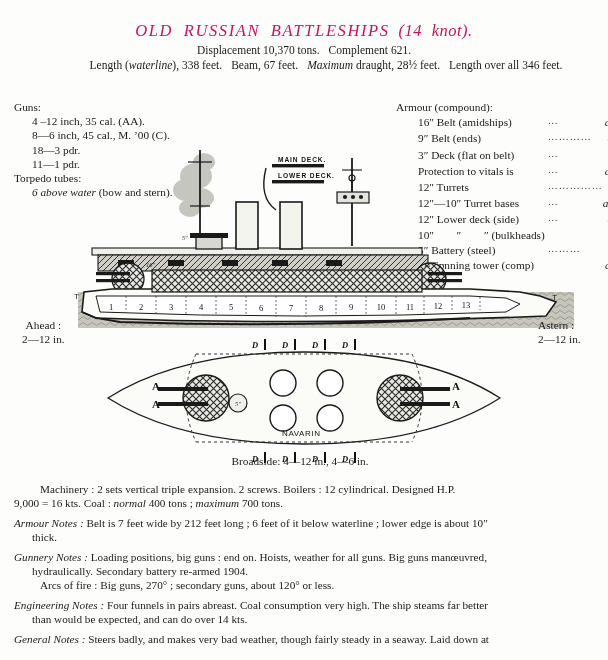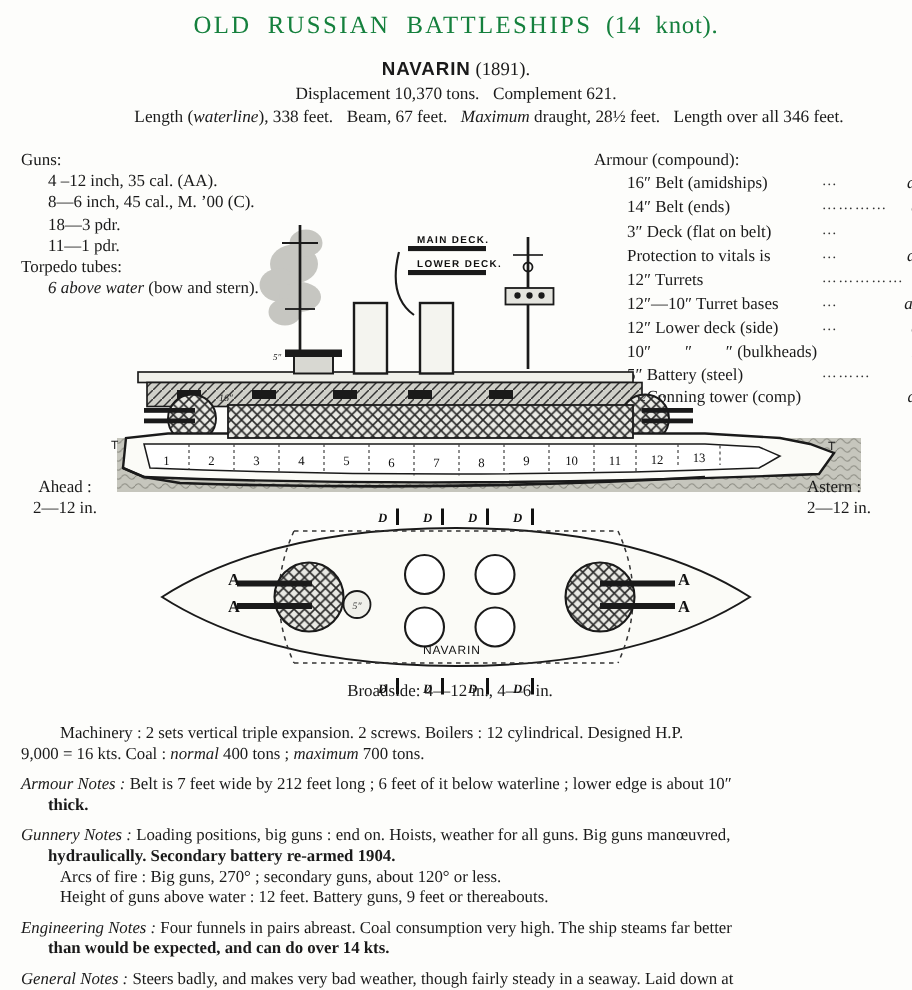--- a/index.html
+++ b/index.html
@@ -12,22 +12,23 @@
     overflow:hidden;
   }
   .page{position:relative;width:608px;height:660px;}
 
   
   .title{
     text-align:center;
     font-size:16.5px;
     letter-spacing:1.6px;
     word-spacing:5px;
-    padding-top:7px;
-    color:#15803d;
+    padding-top:21px;
+    color:#be185d;
+    font-style:italic;
   }
   .title .knot{letter-spacing:0.5px;}
   .shipname{
     text-align:center;
     margin-top:12px;
     font-size:12.5px;
   }
   .shipname b{font-family:"Liberation Sans",sans-serif;font-size:12.5px;letter-spacing:0.6px;}
   .dispo{text-align:center;font-size:11.5px;margin-top:3px;}
   .dims{text-align:center;font-size:11.5px;margin-top:3px;padding-left:44px;}
@@ -59,39 +60,35 @@
   .draw{position:absolute;left:0;top:140px;width:608px;height:330px;}
   .draw svg{display:block;}
 
   .broadside{
     position:absolute;left:0;top:455px;width:600px;text-align:center;font-size:11.3px;
   }
 
   
   .notes{position:absolute;left:0;top:483px;width:608px;font-size:11.2px;line-height:13.6px;}
   .note{margin-bottom:7px;padding:0 10px 0 14px;text-align:justify;}
-  .note .ind{display:block;padding-left:18px;font-weight:bold;}
+  .note .ind{display:block;padding-left:18px;}
   .note .ind2{display:block;padding-left:26px;}
   .note .ttl{font-style:italic;}
   .machinery{padding-left:14px;}
   .machinery .lead{padding-left:26px;}
 </style>
 </head>
 <body>
 
 <div class="page">
 
   <div class="title">
     <span>OLD RUSSIAN BATTLESHIPS</span><span class="sp"></span><span class="knot">(14 knot).</span>
   </div>
 
-  <div class="shipname">
-    <b>NAVARIN</b>
-    <span>(1891).</span>
-  </div>
 
   <div class="dispo">
     <span>Displacement 10,370 tons.</span><span class="sp"></span><span>Complement 621.</span>
   </div>
 
   <div class="dims">
     <span>Length (</span><i>waterline</i><span>), 338 feet.</span><span class="sp"></span><span>Beam, 67 feet.</span><span class="sp"></span><i>Maximum</i><span> draught, 28½ feet.</span><span class="sp"></span><span>Length over all 346 feet.</span>
   </div>
 
   <div class="specs">
@@ -109,21 +106,21 @@
     <div class="armour">
       <div class="hdr">Armour (compound):</div>
       <table>
           <tbody>
         <tr>
           <td class="lbl">16″ Belt (amidships)</td>
           <td class="dots">…</td>
           <td class="code">aa</td>
         </tr>
         <tr>
-          <td class="lbl">14″ Belt (ends)</td>
+          <td class="lbl">9″ Belt (ends)</td>
           <td class="dots">…………</td>
           <td class="code">a</td>
         </tr>
         <tr>
           <td class="lbl">3″ Deck (flat on belt)</td>
           <td class="dots">…</td>
           <td class="code"></td>
         </tr>
         <tr>
           <td class="lbl">Protection to vitals is</td>
@@ -393,21 +390,20 @@
       <span class="ttl">Armour Notes :</span>
       <span>Belt is 7 feet wide by 212 feet long ;  6 feet of it below waterline ;  lower edge is about 10″</span>
       <span class="ind">thick.</span>
     </div>
 
     <div class="note">
       <span class="ttl">Gunnery Notes :</span>
       <span>Loading positions, big guns :  end on.  Hoists, weather for all guns.  Big guns manœuvred,</span>
       <span class="ind">hydraulically.   Secondary battery re-armed 1904.</span>
       <span class="ind2">Arcs of fire :  Big guns, 270° ; secondary guns, about 120° or less.</span>
-      <span class="ind2">Height of guns above water :  12 feet.   Battery guns, 9 feet or thereabouts.</span>
     </div>
 
     <div class="note">
       <span class="ttl">Engineering Notes :</span>
       <span>Four funnels in pairs abreast.   Coal consumption very high.    The ship steams far better</span>
       <span class="ind">than would be expected, and can do over 14 kts.</span>
     </div>
 
     <div class="note">
       <span class="ttl">General Notes :</span>

